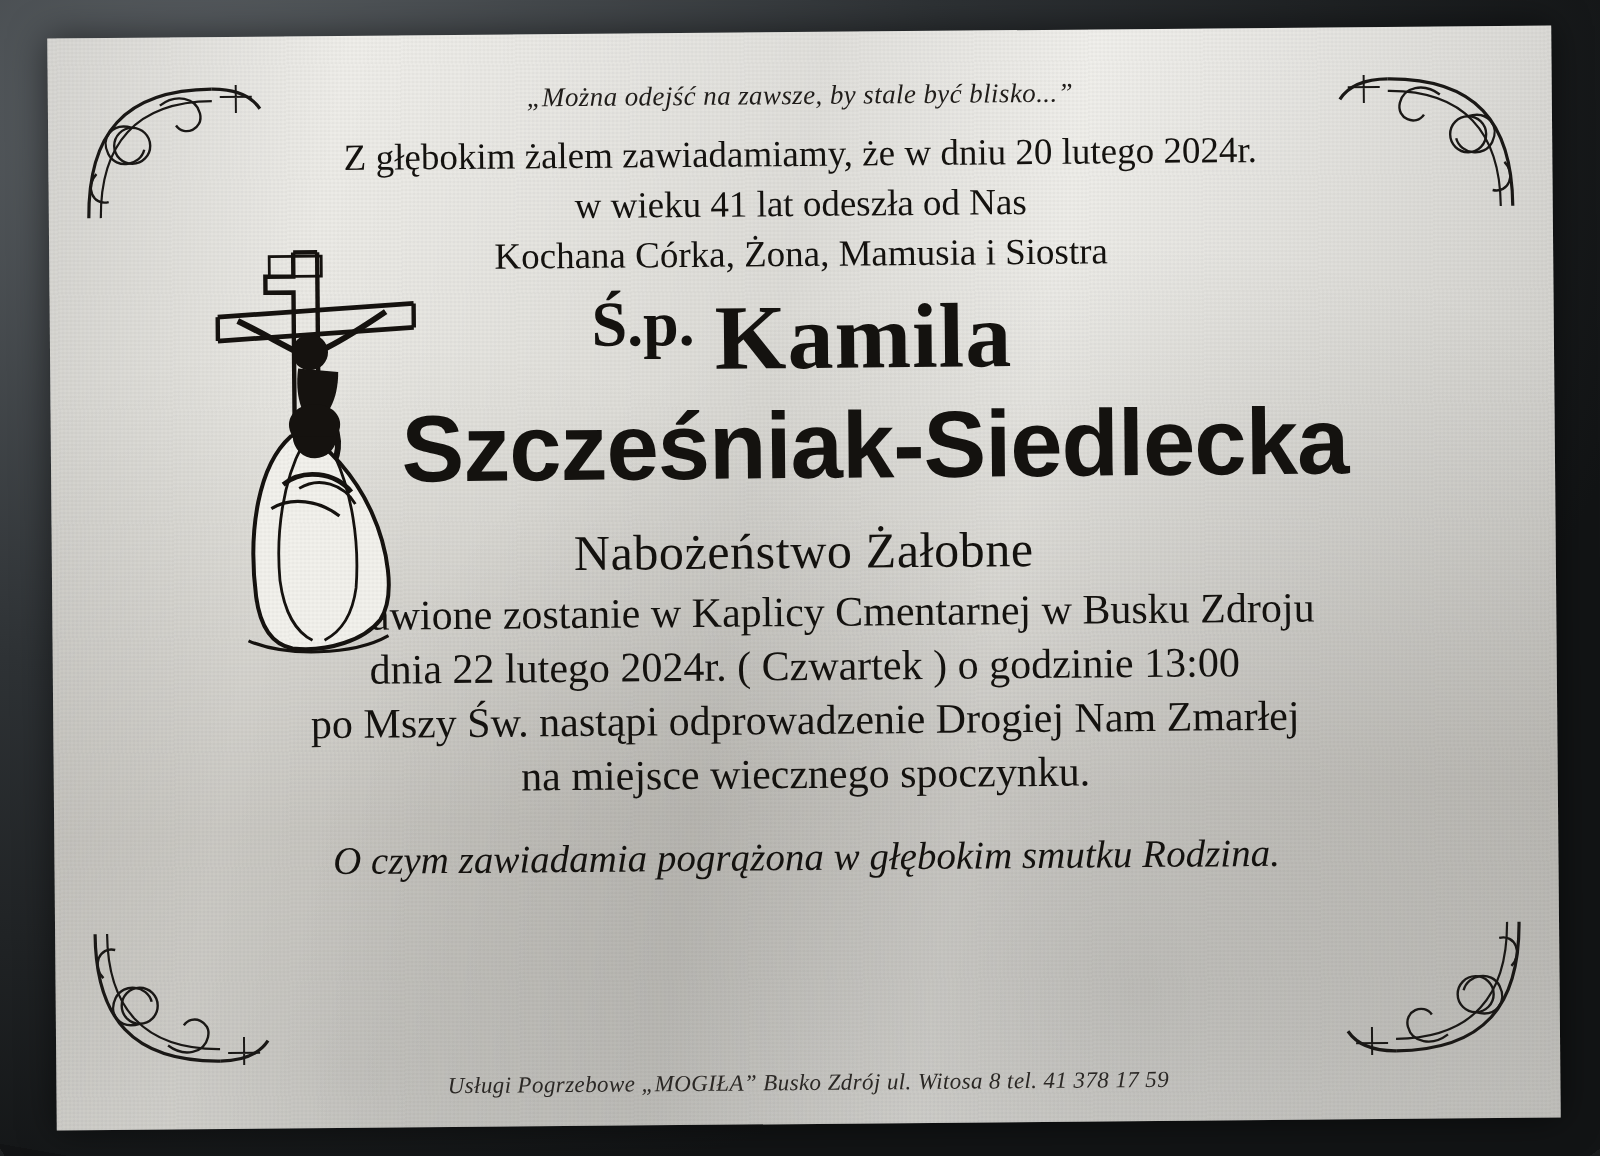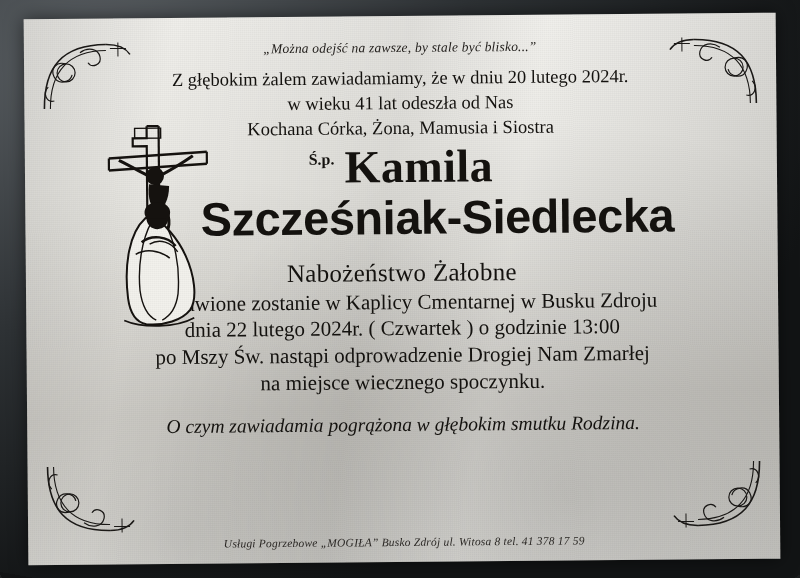--- a/index.html
+++ b/index.html
@@ -101,21 +101,21 @@
   .intro div { white-space: nowrap; }
 
   .name-row {
     display: flex;
     align-items: center;
     justify-content: center;
     gap: 10px;
     margin-top: 2px;
   }
   .sp {
-    font-size: 16px;
+    font-size: 32px;
     font-weight: 700;
     padding-bottom: 16px;
     white-space: nowrap;
   }
   .firstname {
     font-size: 46px;
     font-weight: 700;
     letter-spacing: 0.5px;
     line-height: 1.05;
   }

